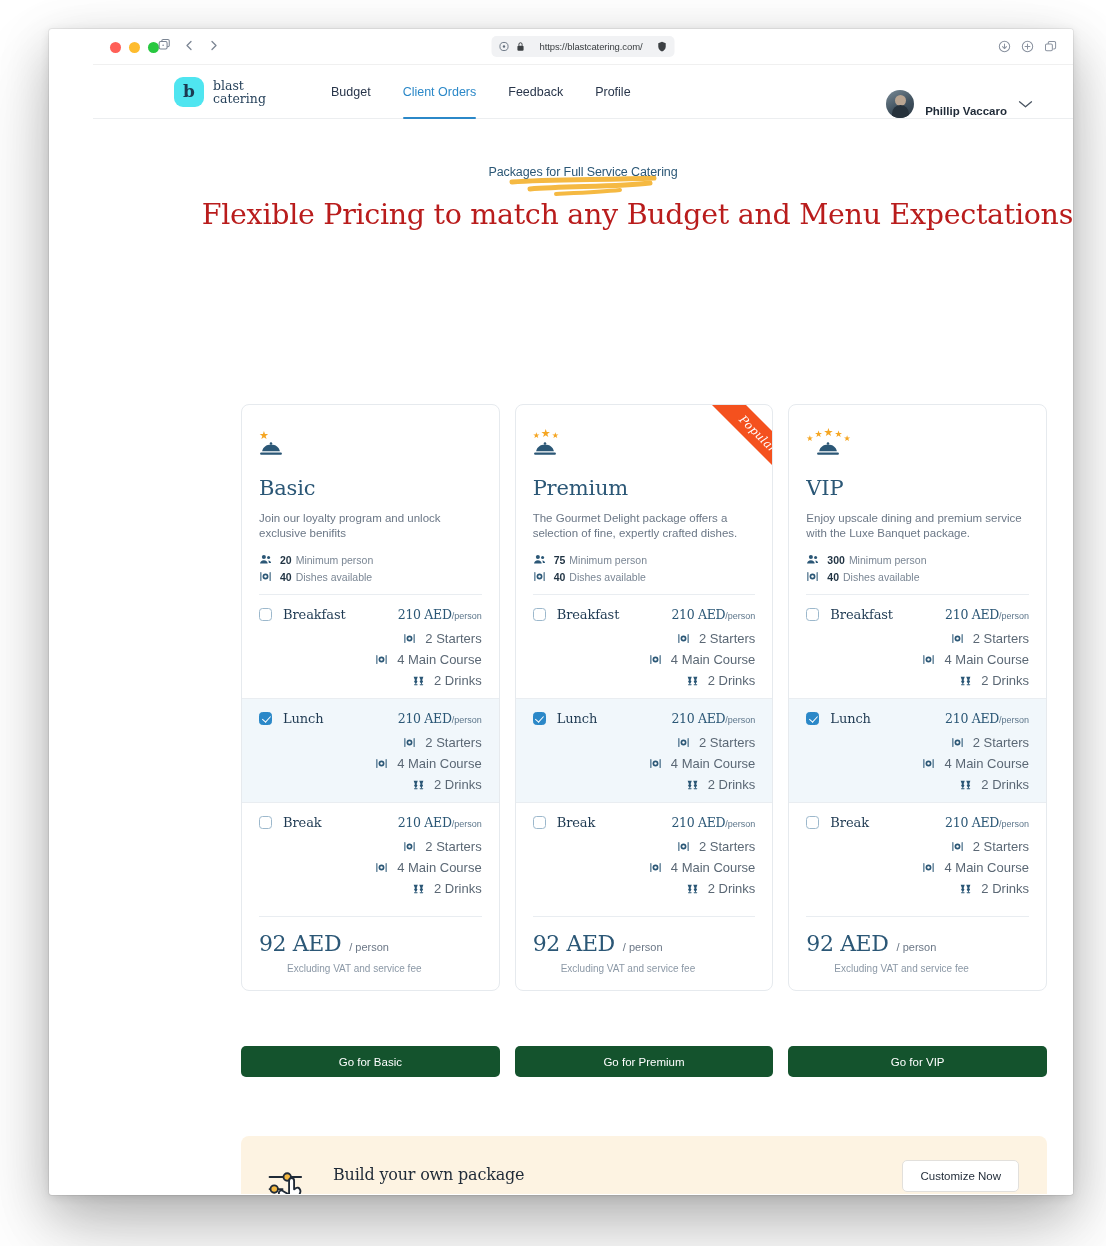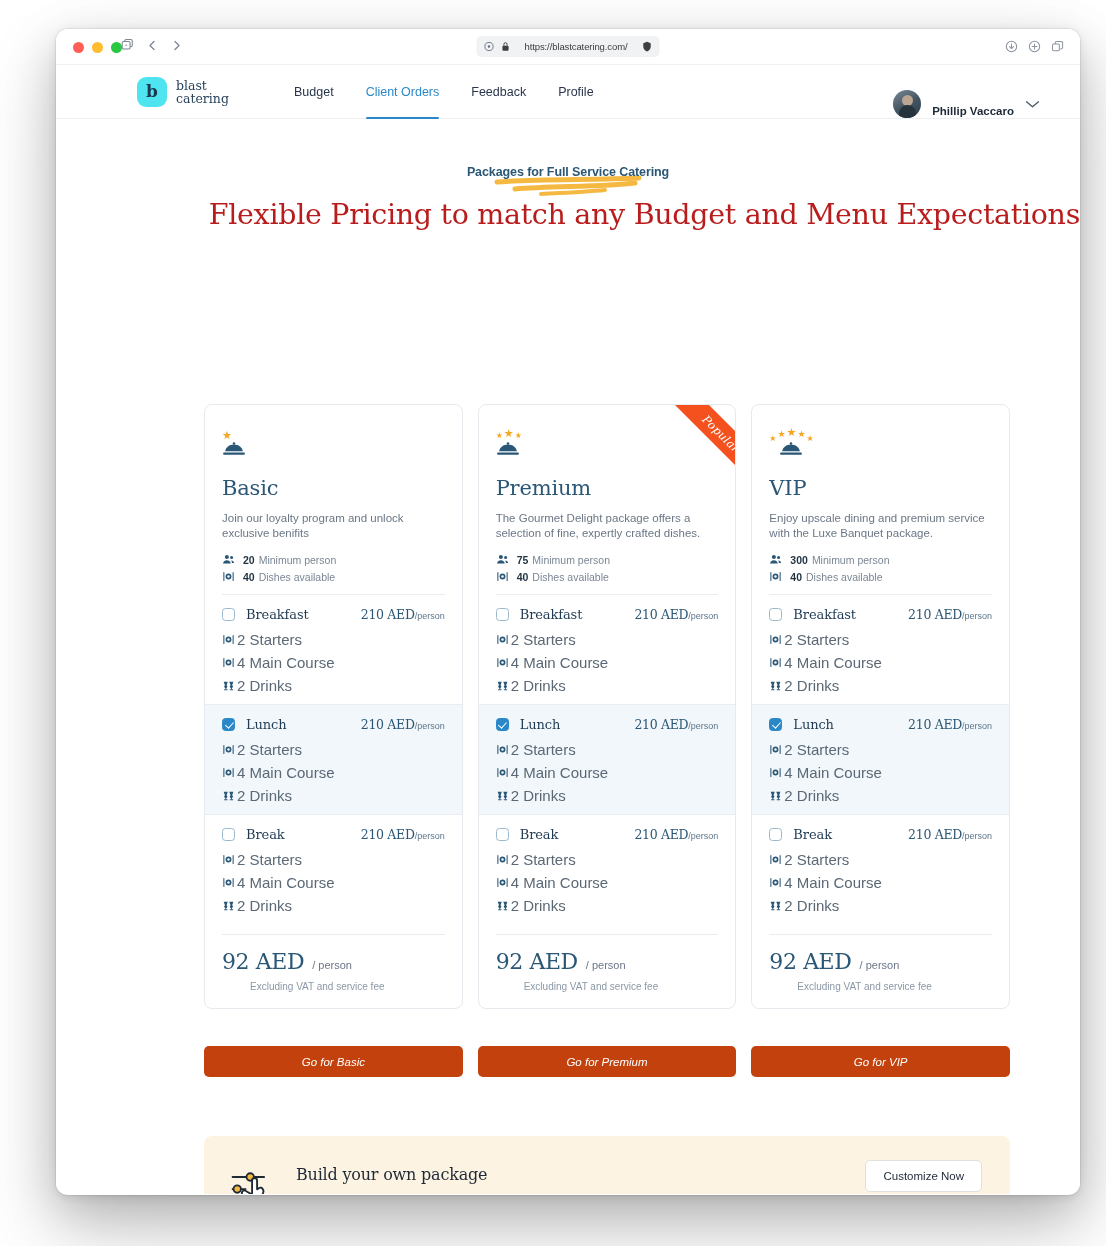--- a/index.html
+++ b/index.html
@@ -15,31 +15,32 @@
   
   #page {
     position: relative;
     width: 1106px;
     height: 1246px;
     background: #ffffff;
   }
 
   .browser-window {
     position: absolute;
-    left: 56px;
+    left: 49px;
     top: 29px;
     width: 1024px;
     height: 1166px;
     background: #ffffff;
-    border-radius: 12px;
+    border-radius: 3px;
     box-shadow: 0 0 0 1px rgba(0,0,0,0.06),
                 0 2px 10px rgba(0,0,0,0.10),
                 0 18px 50px rgba(0,0,0,0.22),
                 0 40px 90px rgba(0,0,0,0.14);
     overflow: hidden;
+    padding-left: 44px;
   }
 
   
   .chrome {
     position: relative;
     height: 36px;
     background: #ffffff;
     border-bottom: 1px solid #f0f0f0;
   }
   .traffic {
@@ -185,21 +186,21 @@
 
   .eyebrow-wrap {
     position: relative;
     text-align: center;
     margin-top: 43px;
   }
   .eyebrow {
     position: relative;
     display: inline-block;
     font-size: 12.5px;
-    font-weight: 700;
+    font-weight: 400;
     color: #2B5776;
     letter-spacing: -0.1px;
     z-index: 2;
   }
   .underline-svg {
     position: absolute;
     left: 50%; top: 13px;
     transform: translateX(-50%);
     z-index: 1;
   }
@@ -322,24 +323,25 @@
     letter-spacing: -0.3px;
     white-space: nowrap;
   }
   .meal-price .per {
     font-family: "Liberation Sans", sans-serif;
     font-size: 9px;
     color: #5d768b;
     letter-spacing: 0;
   }
   .meal-line {
-    display: flex; align-items: center; gap: 2px;
+    display: flex; align-items: center; gap: 9px;
     margin-bottom: 6px;
-    font-size: 15px;
+    font-size: 13px;
     color: #5b6875;
+    justify-content: flex-end;
   }
   .meal-line:last-child { margin-bottom: 0; }
   .line-icon { width: 13px; height: 13px; flex: none; display:block; }
 
   .card-foot {
     border-top: 1px solid #e9edf1;
     margin: 10px 17px 0 17px;
     padding: 14px 0 16px 0;
   }
   .price-big {
@@ -393,28 +395,27 @@
   .cta-row {
     position: absolute;
     left: 148px; top: 927px;
     width: 806px;
     display: flex;
     gap: 15px;
   }
   .cta {
     width: 259px;
     height: 31px;
-    background: #c2410c;
+    background: #14532d;
     color: #ffffff;
     border: none;
     border-radius: 5px;
     font-family: "Liberation Sans", sans-serif;
     font-size: 11.5px;
     cursor: pointer;
-    font-style: italic;
   }
 
   
   .banner {
     position: absolute;
     left: 148px; top: 1017px;
     width: 806px;
     height: 130px;
     background: #FDF3E2;
     border-radius: 8px;

